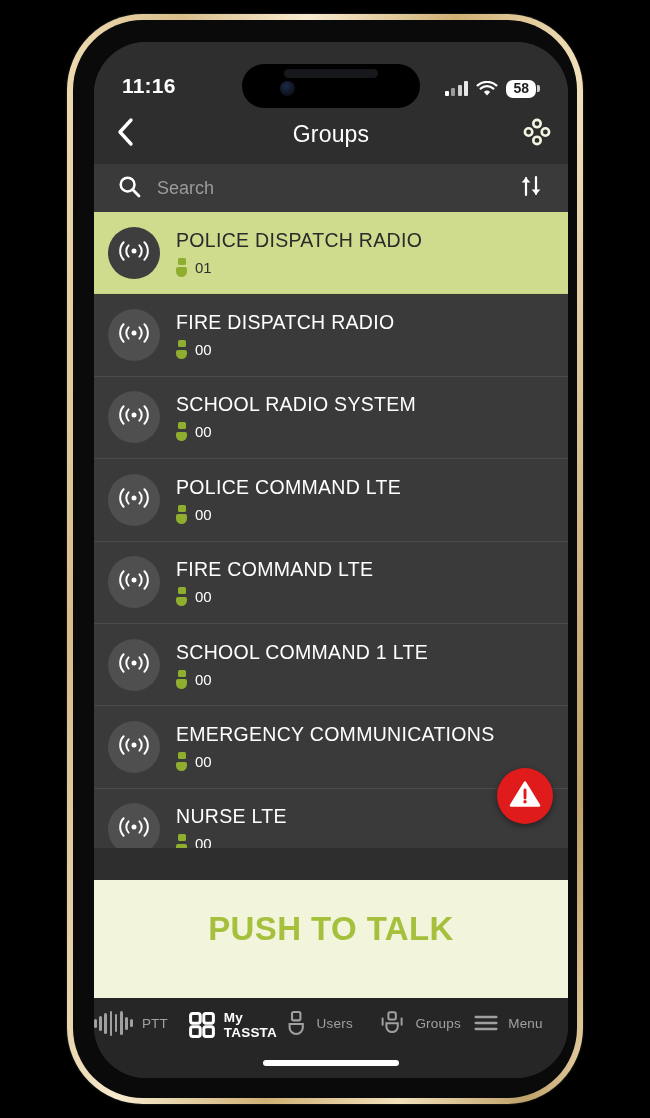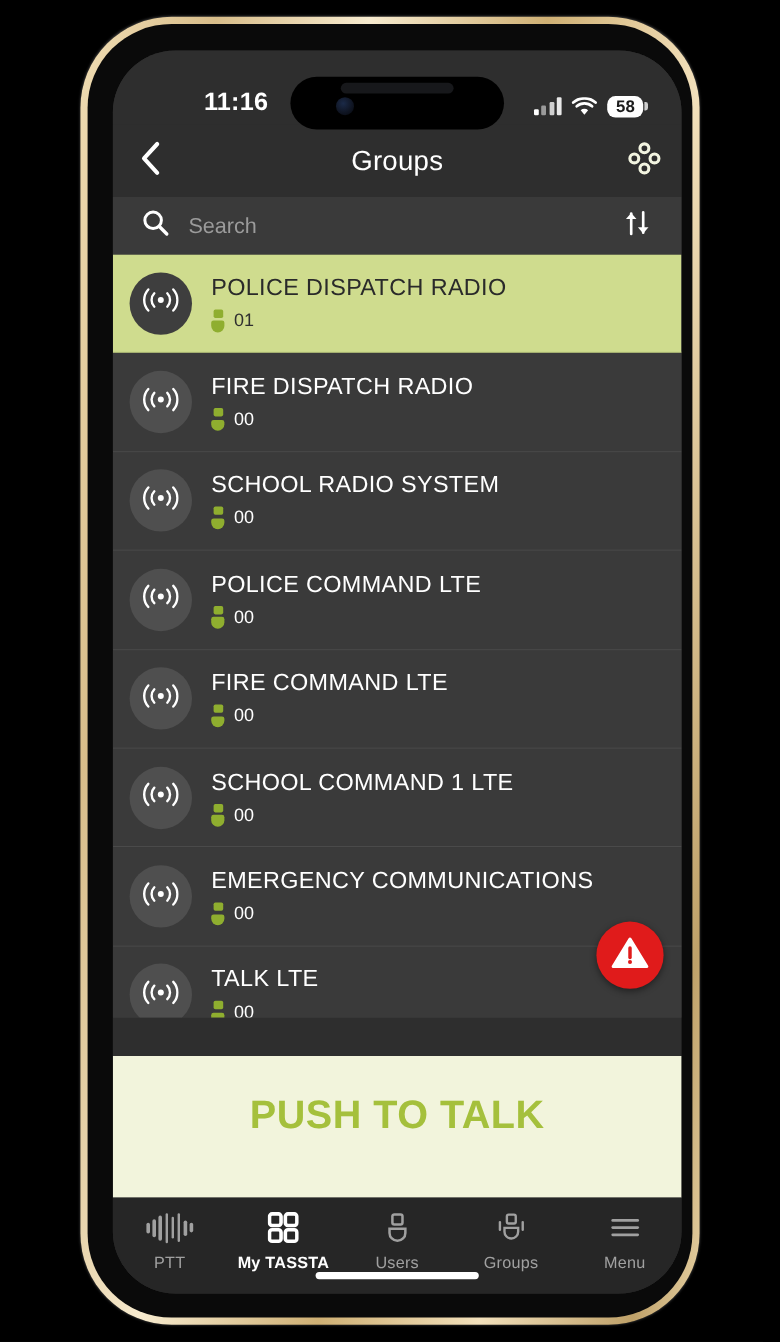--- a/index.html
+++ b/index.html
@@ -64,21 +64,21 @@
     bottom: 12px; width: 136px; height: 6px;
     background: #fff; border-radius: 4px; z-index: 25;
   }
 
   
   .status-bar {
     position: relative; height: 62px; background: #2e2e2e;
     display: flex; align-items: flex-end; justify-content: space-between;
     padding: 0 28px 6px 28px; z-index: 20;
   }
-  .status-time { color: #fff; font-size: 21px; font-weight: bold; letter-spacing: .2px; margin-left: 48px; }
+  .status-time { color: #fff; font-size: 21px; font-weight: bold; letter-spacing: .2px; }
   .status-right { display: flex; align-items: center; gap: 8px; margin-top: 40px; }
   .signal-bars { display: flex; align-items: flex-end; gap: 2.5px; height: 15px; }
   .signal-bars i { display: block; width: 4px; background: #cfcfcf; border-radius: 1px; }
   .signal-bars i.b1 { height: 5px;  background:#fff; }
   .signal-bars i.b2 { height: 8px;  background:#9a9a9a; }
   .signal-bars i.b3 { height: 11px; background:#cfcfcf; }
   .signal-bars i.b4 { height: 15px; background:#e8e8e8; }
   .wifi-icon { width: 22px; height: 16px; position: relative; }
   .battery {
     display: flex; align-items: center;
@@ -191,21 +191,21 @@
   .ptt-label {
     color: #a5c03c; font-size: 33px; font-weight: bold; letter-spacing: .4px;
   }
 
   
   .tab-bar {
     height: 92px; background: #262626;
     display: flex; align-items: flex-start; padding-top: 12px;
   }
   .tab-item {
-    flex: 1; display: flex; flex-direction: column;
+    flex: 1; display: flex; flex-direction: row;
     align-items: center; gap: 9px; cursor: pointer;
   }
   .tab-icon { height: 26px; display: flex; align-items: center; justify-content: center; }
   .tab-label { font-size: 13.5px; color: #a0a0a0; letter-spacing: .2px; }
   .tab-item.active .tab-label { color: #ffffff; font-weight: bold; }
 
   
   .wave { display: flex; align-items: center; gap: 2.6px; height: 24px; }
   .wave i { display: block; width: 2.6px; background: #a0a0a0; border-radius: 2px; }
 </style>
@@ -445,21 +445,21 @@
                 <div class="avatar">
                   <span><svg width="30" height="22" viewBox="0 0 30 22">
                       <circle cx="15" cy="11" r="2.5" fill="#ffffff"></circle>
                       <path d="M9.6 5.4 a8 8 0 0 0 0 11.2" stroke="#ffffff" stroke-width="2" fill="none" stroke-linecap="round"></path>
                       <path d="M20.4 5.4 a8 8 0 0 1 0 11.2" stroke="#ffffff" stroke-width="2" fill="none" stroke-linecap="round"></path>
                       <path d="M4.6 2.2 a13 13 0 0 0 0 17.6" stroke="#ffffff" stroke-width="2" fill="none" stroke-linecap="round"></path>
                       <path d="M25.4 2.2 a13 13 0 0 1 0 17.6" stroke="#ffffff" stroke-width="2" fill="none" stroke-linecap="round"></path>
                     </svg></span>
                 </div>
                 <div class="group-texts">
-                  <div class="group-name">TALK LTE</div>
+                  <div class="group-name">NURSE LTE</div>
                   <div class="group-meta">
                     <span class="person-glyph">
                       <span class="head"></span>
                       <span class="body"></span>
                     </span>
                     <span class="member-count">00</span>
                   </div>
                 </div>
               </div>
             </div>

